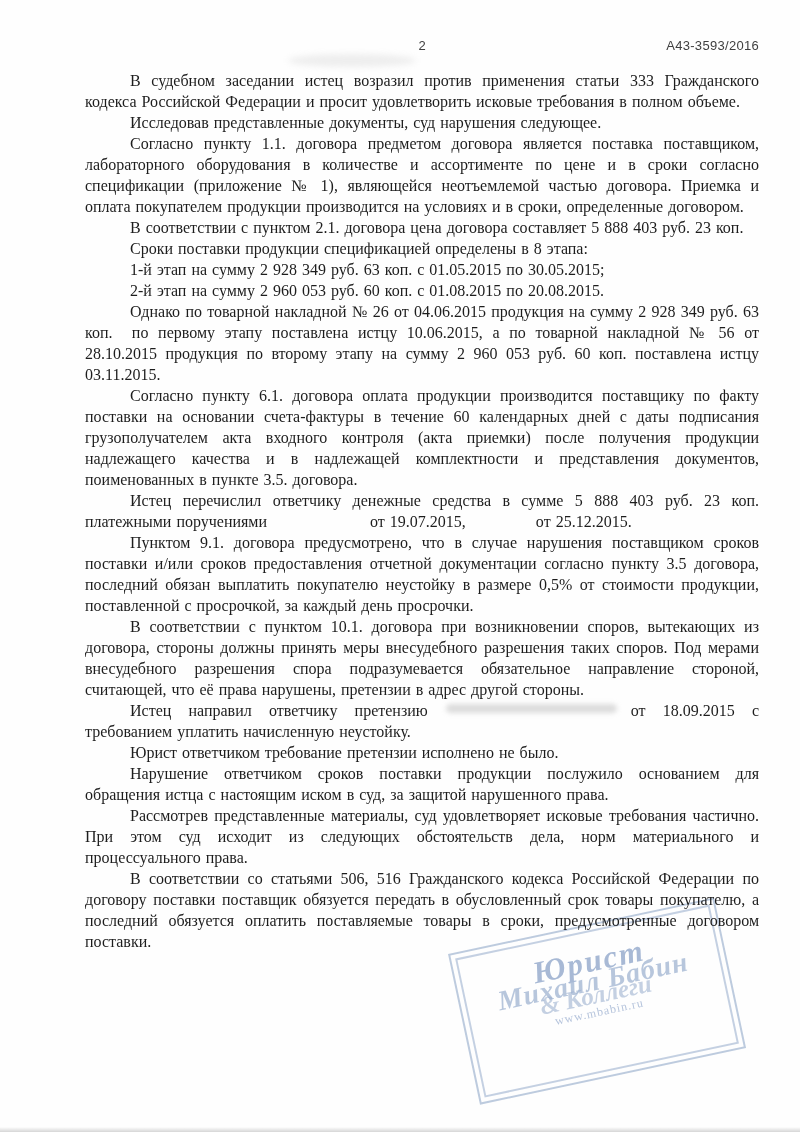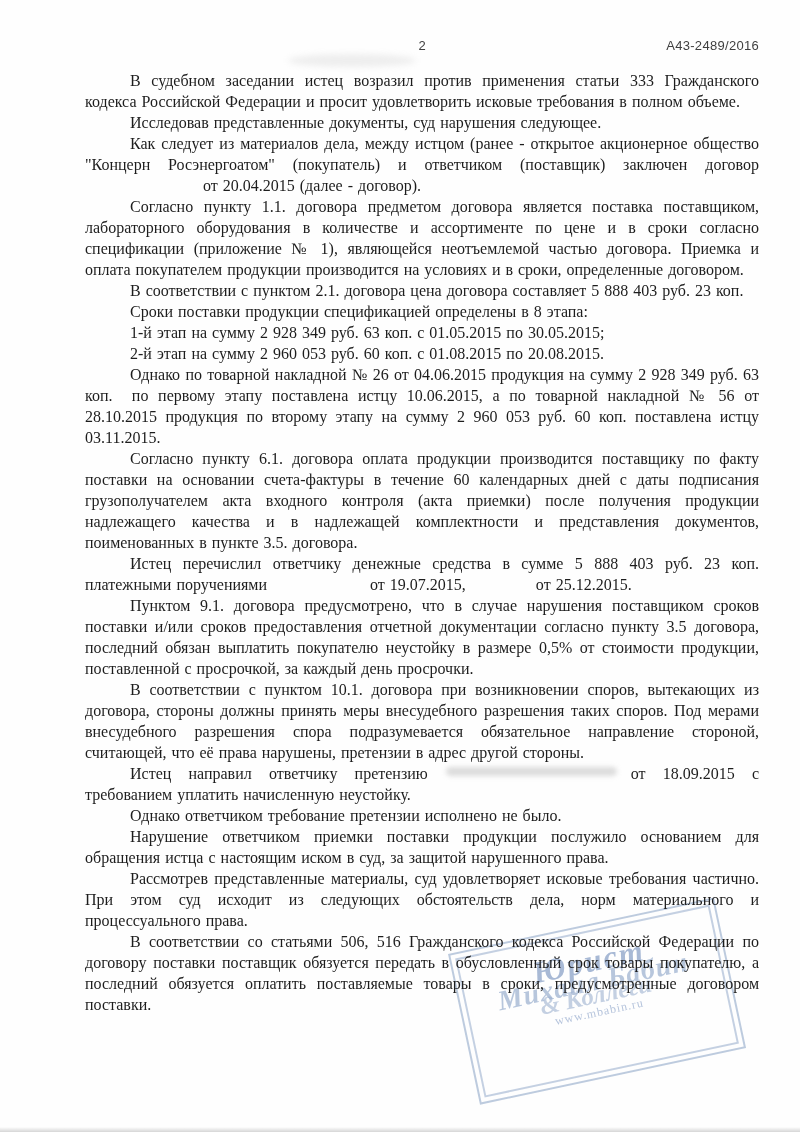--- a/index.html
+++ b/index.html
@@ -76,48 +76,47 @@
 </style>
 </head>
 <body>
 
 <div class="page">
 
   <div class="smudge-top"></div>
 
   <div class="page-header">
     <span class="page-num">2</span>
-    <span class="case-num">А43-2489/2016</span>
+    <span class="case-num">А43-3593/2016</span>
   </div>
 
   <div class="stamp">
     <div class="stamp-inner">
       <div class="stamp-l1">Юрист</div>
       <div class="stamp-l2">Михаил Бабин</div>
       <div class="stamp-l3">&amp; Коллеги</div>
       <div class="stamp-l4">www.mbabin.ru</div>
     </div>
   </div>
 
   <div class="body-text">
     <p>В судебном заседании истец возразил против применения статьи 333 Гражданского кодекса Российской Федерации и просит удовлетворить исковые требования в полном объеме.</p>
     <p>Исследовав представленные документы, суд нарушения следующее.</p>
-    <p><span>Как следует из материалов дела, между истцом (ранее - открытое акционерное общество "Концерн Росэнергоатом" (покупатель) и ответчиком (поставщик) заключен договор</span><span class="gap gap-contract"></span><span>от 20.04.2015 (далее - договор).</span></p>
     <p>Согласно пункту 1.1. договора предметом договора является поставка поставщиком, лабораторного оборудования в количестве и ассортименте по цене и в сроки согласно спецификации (приложение №&nbsp;1), являющейся неотъемлемой частью договора. Приемка и оплата покупателем продукции производится на условиях и в сроки, определенные договором.</p>
     <p>В соответствии с пунктом 2.1. договора цена договора составляет 5&nbsp;888&nbsp;403 руб. 23 коп.</p>
     <p>Сроки поставки продукции спецификацией определены в 8 этапа:</p>
     <p>1-й этап на сумму 2&nbsp;928&nbsp;349 руб. 63 коп. с 01.05.2015 по 30.05.2015;</p>
     <p>2-й этап на сумму 2&nbsp;960&nbsp;053 руб. 60 коп. с 01.08.2015 по 20.08.2015.</p>
     <p>Однако по товарной накладной №&nbsp;26 от 04.06.2015 продукция на сумму 2&nbsp;928&nbsp;349 руб. 63 коп.&nbsp; по первому этапу поставлена истцу 10.06.2015, а по товарной накладной № 56 от 28.10.2015 продукция по второму этапу на сумму 2&nbsp;960&nbsp;053 руб. 60 коп. поставлена истцу 03.11.2015.</p>
     <p>Согласно пункту 6.1. договора оплата продукции производится поставщику по факту поставки на основании счета-фактуры в течение 60 календарных дней с даты подписания грузополучателем акта входного контроля (акта приемки) после получения продукции надлежащего качества и в надлежащей комплектности и представления документов, поименованных в пункте 3.5. договора.</p>
     <p><span>Истец перечислил ответчику денежные средства в сумме 5&nbsp;888&nbsp;403 руб. 23 коп. платежными поручениями</span><span class="gap gap-pay1"></span><span>от 19.07.2015,</span><span class="gap gap-pay2"></span><span>от 25.12.2015.</span></p>
     <p>Пунктом 9.1. договора предусмотрено, что в случае нарушения поставщиком сроков поставки и/или сроков предоставления отчетной документации согласно пункту 3.5 договора, последний обязан выплатить покупателю неустойку в размере 0,5% от стоимости продукции, поставленной с просрочкой, за каждый день просрочки.</p>
     <p>В соответствии с пунктом 10.1. договора при возникновении споров, вытекающих из договора, стороны должны принять меры внесудебного разрешения таких споров. Под мерами внесудебного разрешения спора подразумевается обязательное направление стороной, считающей, что её права нарушены, претензии в адрес другой стороны.</p>
     <p><span>Истец направил ответчику претензию</span><span class="gap gap-claim"><span class="erased"></span></span><span>от 18.09.2015 с требованием уплатить начисленную неустойку.</span></p>
-    <p>Однако ответчиком требование претензии исполнено не было.</p>
-    <p>Нарушение ответчиком приемки поставки продукции послужило основанием для обращения истца с настоящим иском в суд, за защитой нарушенного права.</p>
+    <p>Юрист ответчиком требование претензии исполнено не было.</p>
+    <p>Нарушение ответчиком сроков поставки продукции послужило основанием для обращения истца с настоящим иском в суд, за защитой нарушенного права.</p>
     <p>Рассмотрев представленные материалы, суд удовлетворяет исковые требования частично. При этом суд исходит из следующих обстоятельств дела, норм материального и процессуального права.</p>
     <p>В соответствии со статьями 506, 516 Гражданского кодекса Российской Федерации по договору поставки поставщик обязуется передать в обусловленный срок товары покупателю, а последний обязуется оплатить поставляемые товары в сроки, предусмотренные договором поставки.</p>
   </div>
 
   <div class="bottom-edge"></div>
 
 </div>
 
 </body></html>

